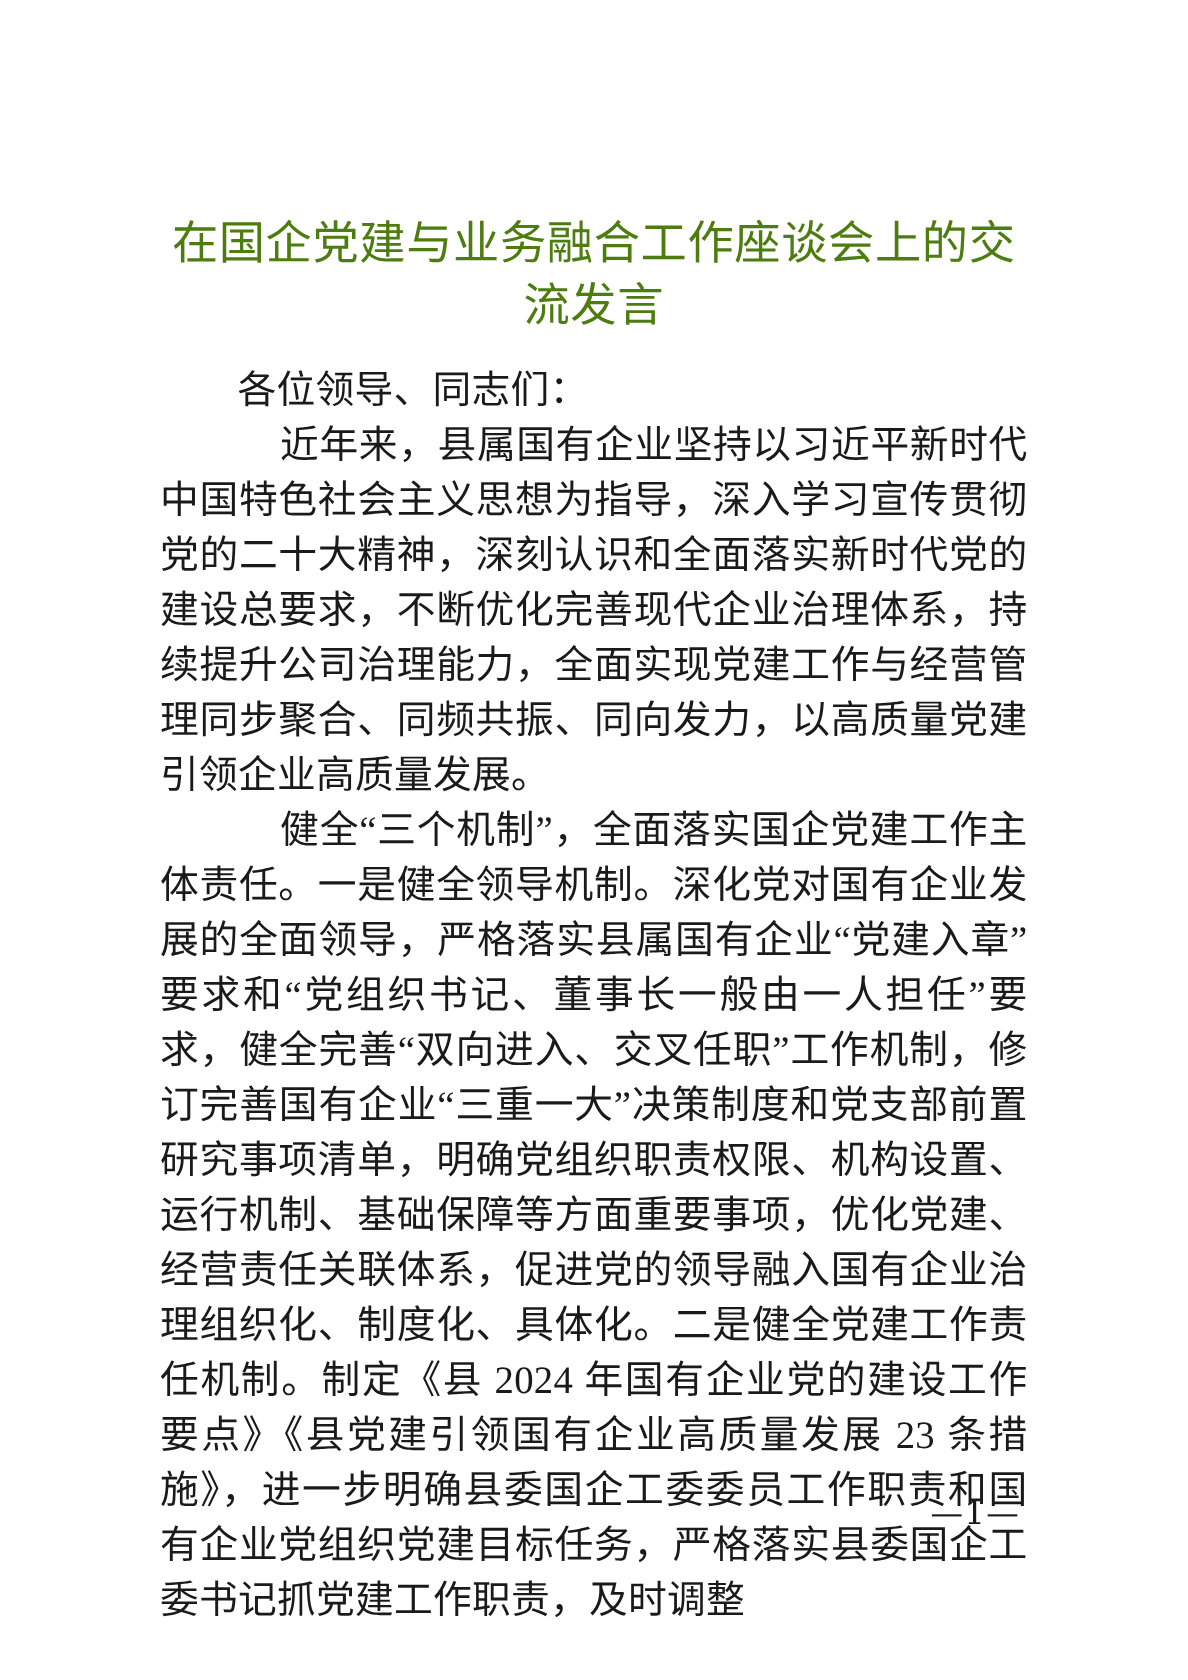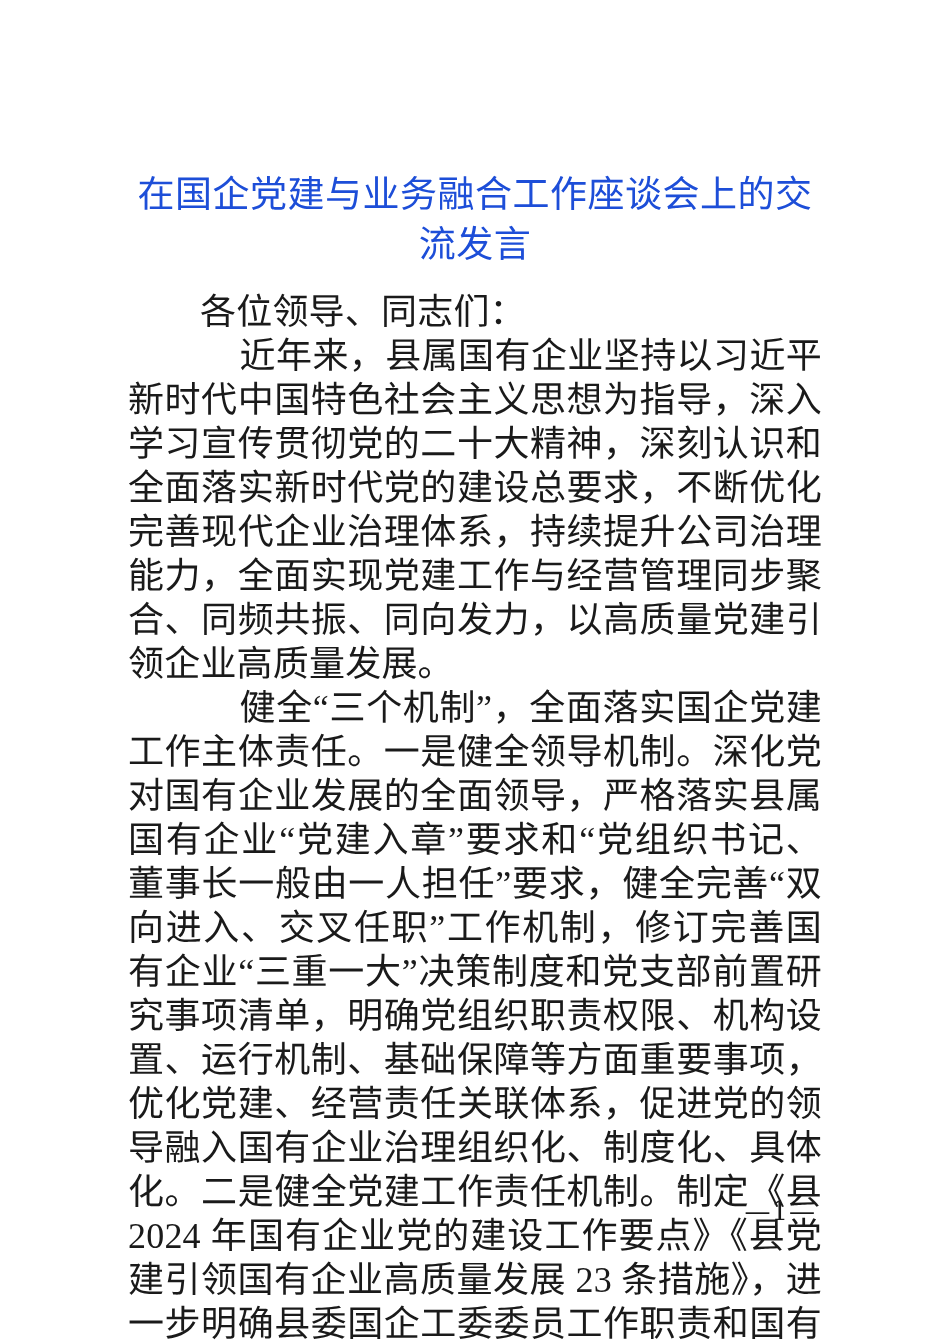--- a/index.html
+++ b/index.html
@@ -29,32 +29,32 @@
   }
   .doc-title {
     margin: 0;
     padding: 0;
     font-family: "DejaVu Serif", "Liberation Serif", serif;
     font-weight: 400;
     font-size: 37px;
     line-height: 50px;
     text-align: center;
     letter-spacing: 0.5px;
-    color: #1d4ed8;
+    color: #4d7c0f;
     padding-top: 170px;
     white-space: normal;
   }
   .body-block {
     margin-top: 20px;
   }
   p.para {
     margin: 0 0 0 0;
     padding: 0;
     font-family: "DejaVu Serif", "Liberation Serif", serif;
-    font-size: 36px;
+    font-size: 31px;
     line-height: 44px;
     text-align: justify;
     text-justify: inter-character;
     text-align-last: left;
     color: #1a1a1a;
     letter-spacing: 0.2px;
     word-break: break-all;
   }
   p.para.indent {
     text-indent: 2em;

